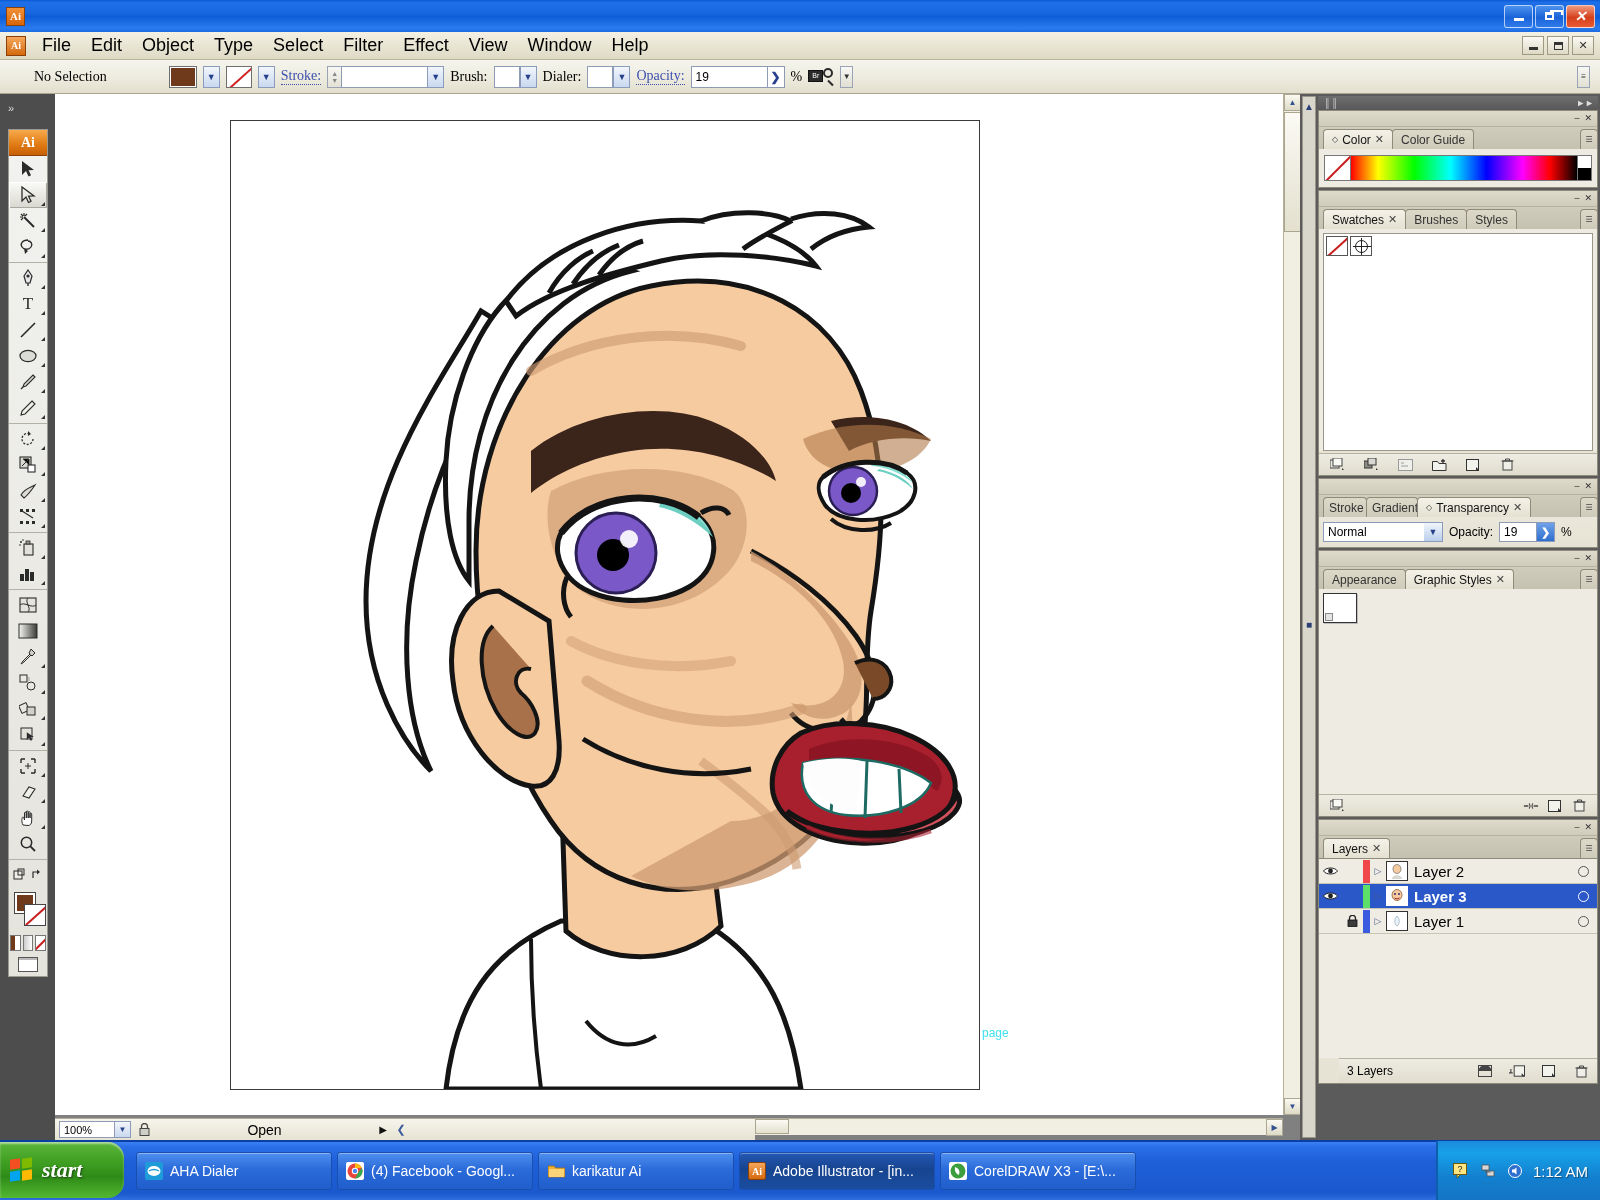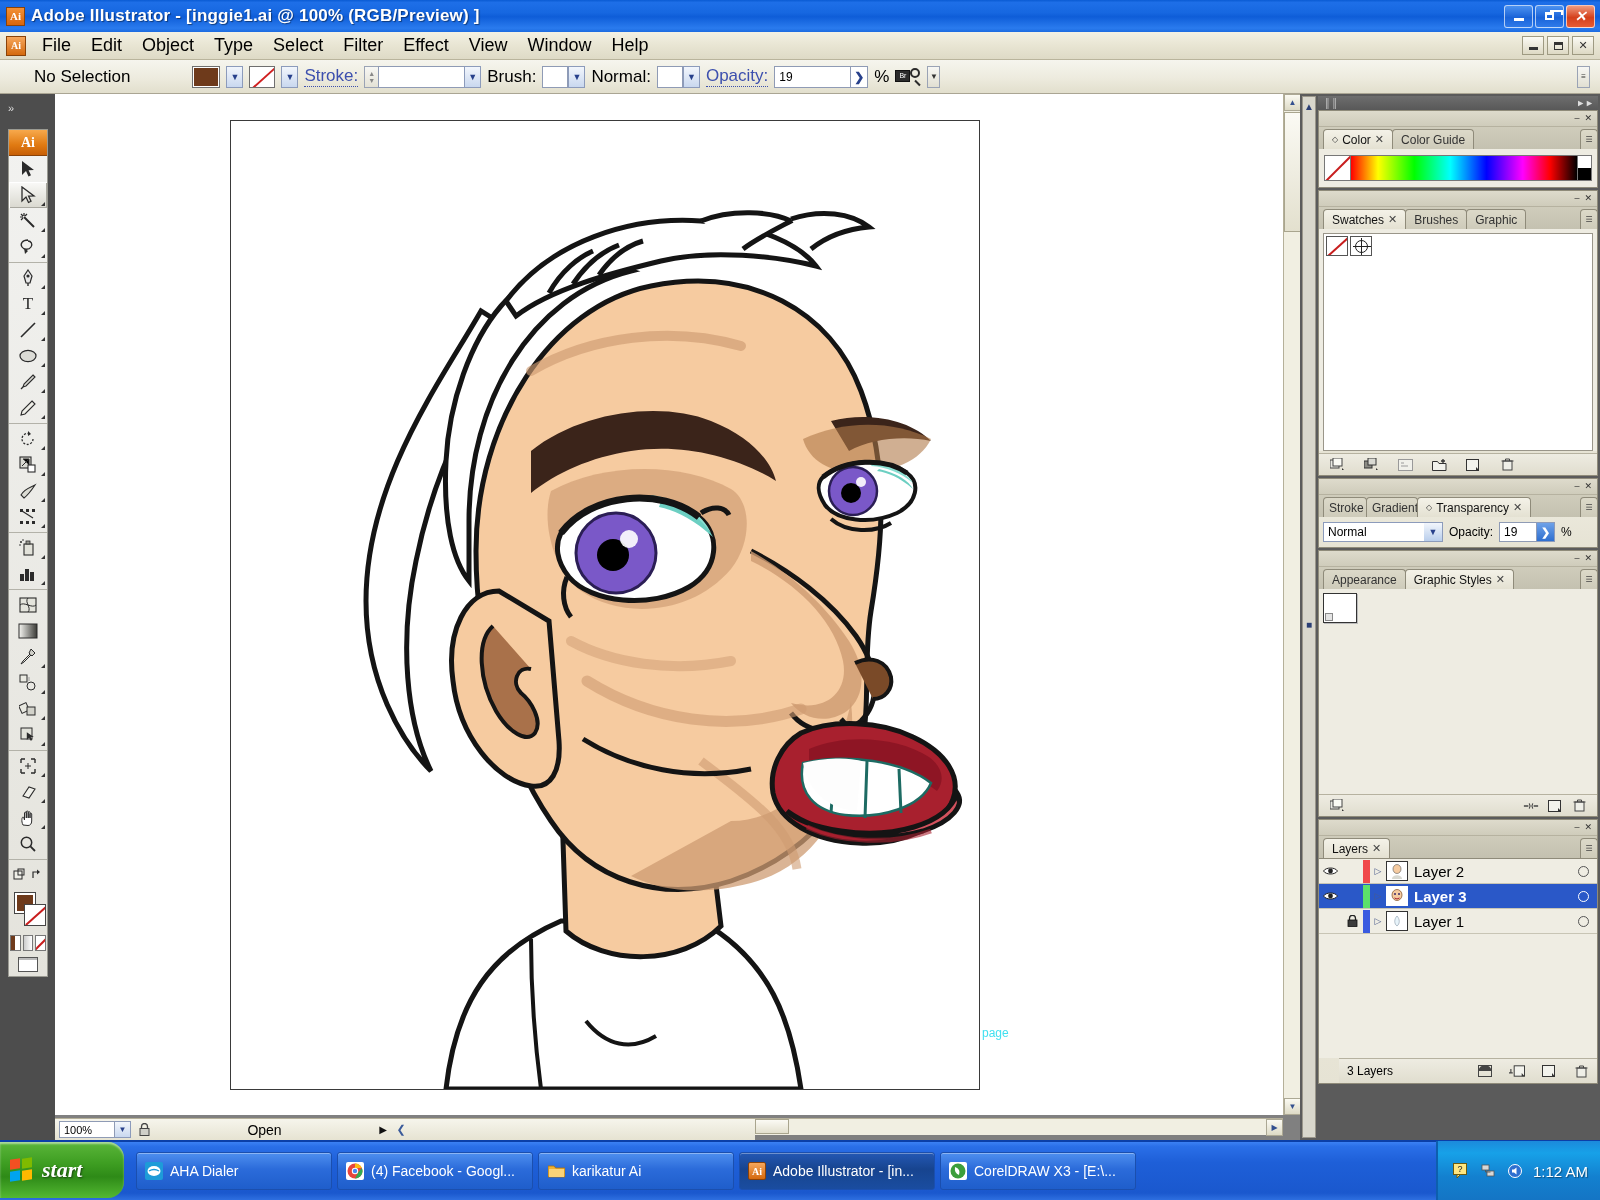--- a/index.html
+++ b/index.html
@@ -75,21 +75,21 @@
   .mw-max { width: 9px; height: 8px; border: 1px solid #333; border-top-width: 3px; }
   .mw-x { font-size: 11px; color:#333; line-height: 1; }
 
   
   .controlbar {
     position: absolute; left: 0; top: 60px; width: 1600px; height: 34px;
     background: linear-gradient(to bottom,#F6F5EE,#EDEBDE 55%,#E2DFCD);
     border-bottom: 1px solid #aaa593;
     display: flex; align-items: center; padding: 0 6px; gap: 6px;
   }
-  .cb-label { font-size: 17px; color: #000; }
+  .cb-label { font-size: 14px; color: #000; font-family: Liberation Serif, serif; }
   .cb-label.link { color:#3c4fae; text-decoration: underline; }
   .cb-label.link.dotted { text-decoration: none; border-bottom: 1px dotted #3c4fae; text-align: center; }
   .sw-box {
     width: 28px; height: 22px; border: 1px solid #6f6f6f;
     background: #6E3A1B; box-shadow: inset 0 0 0 1px #fff;
   }
   .sw-none {
     width: 26px; height: 22px; border: 1px solid #6f6f6f; background: #fff;
     position: relative; overflow: hidden;
   }
@@ -364,21 +364,20 @@
   
   .face-svg { position:absolute; left:0; top:0; }
 </style>
 </head>
 <body>
 
 <div id="app">
 
   <div class="titlebar">
     <div class="title-ai-ico">Ai</div>
-    <div class="title-text">Adobe Illustrator - [inggie1.ai @ 100% (RGB/Preview) ]</div>
     <div class="title-btns">
       <div class="tbtn">
           <i class="ic-min"></i>
         </div>
       <div class="tbtn">
           <i class="ic-rest"></i>
         </div>
       <div class="tbtn close">
           <i class="ic-close">✕</i>
         </div>
@@ -425,21 +424,21 @@
           <span>▼</span>
         </div>
       <div class="cb-field" style="width:86px"></div>
       <div class="dd-arrow">▼</div>
     </div>
     <div class="cb-label">Brush:</div>
     <div class="cb-combo">
       <div class="cb-swatchbox"></div>
       <div class="dd-arrow">▼</div>
     </div>
-    <div class="cb-label">Normal:</div>
+    <div class="cb-label">Dialer:</div>
     <div class="cb-combo">
       <div class="cb-swatchbox"></div>
       <div class="dd-arrow">▼</div>
     </div>
     <div class="cb-label link dotted">Opacity:</div>
     <div class="cb-combo">
       <div class="cb-field" style="width:76px">19</div>
       <div class="cb-arrowbtn">❯</div>
     </div>
     <div class="cb-label">%</div>
@@ -825,21 +824,21 @@
         </div>
         <div class="tabrow">
           <div class="ptab">
             <span>Swatches</span>
             <span class="xc">✕</span>
           </div>
           <div class="ptab inactive">
             <span>Brushes</span>
           </div>
           <div class="ptab inactive">
-            <span>Graphic</span>
+            <span>Styles</span>
           </div>
           <div style="flex:1"></div>
           <div class="ptab inactive" style="width:18px;padding:0;justify-content:center;">
             <span class="dia">☰</span>
           </div>
         </div>
         <div class="panel-body" style="padding:2px 2px 0 2px;">
           <div class="swatch-area">
             <div style="display:flex;padding:1px;">
               <div class="sw-cell nonecell"></div>

